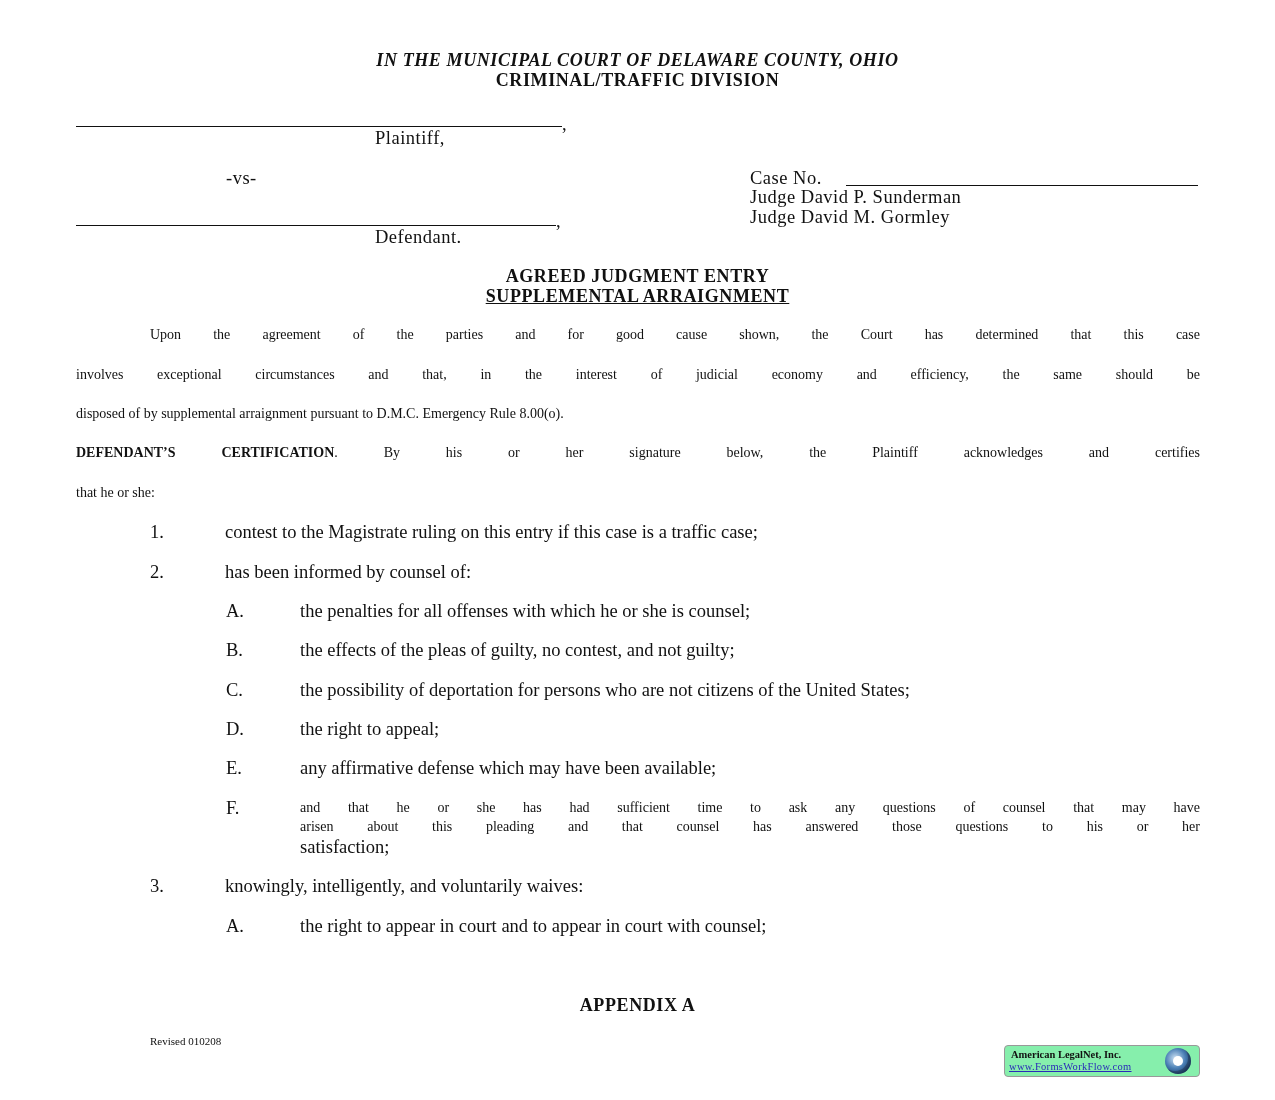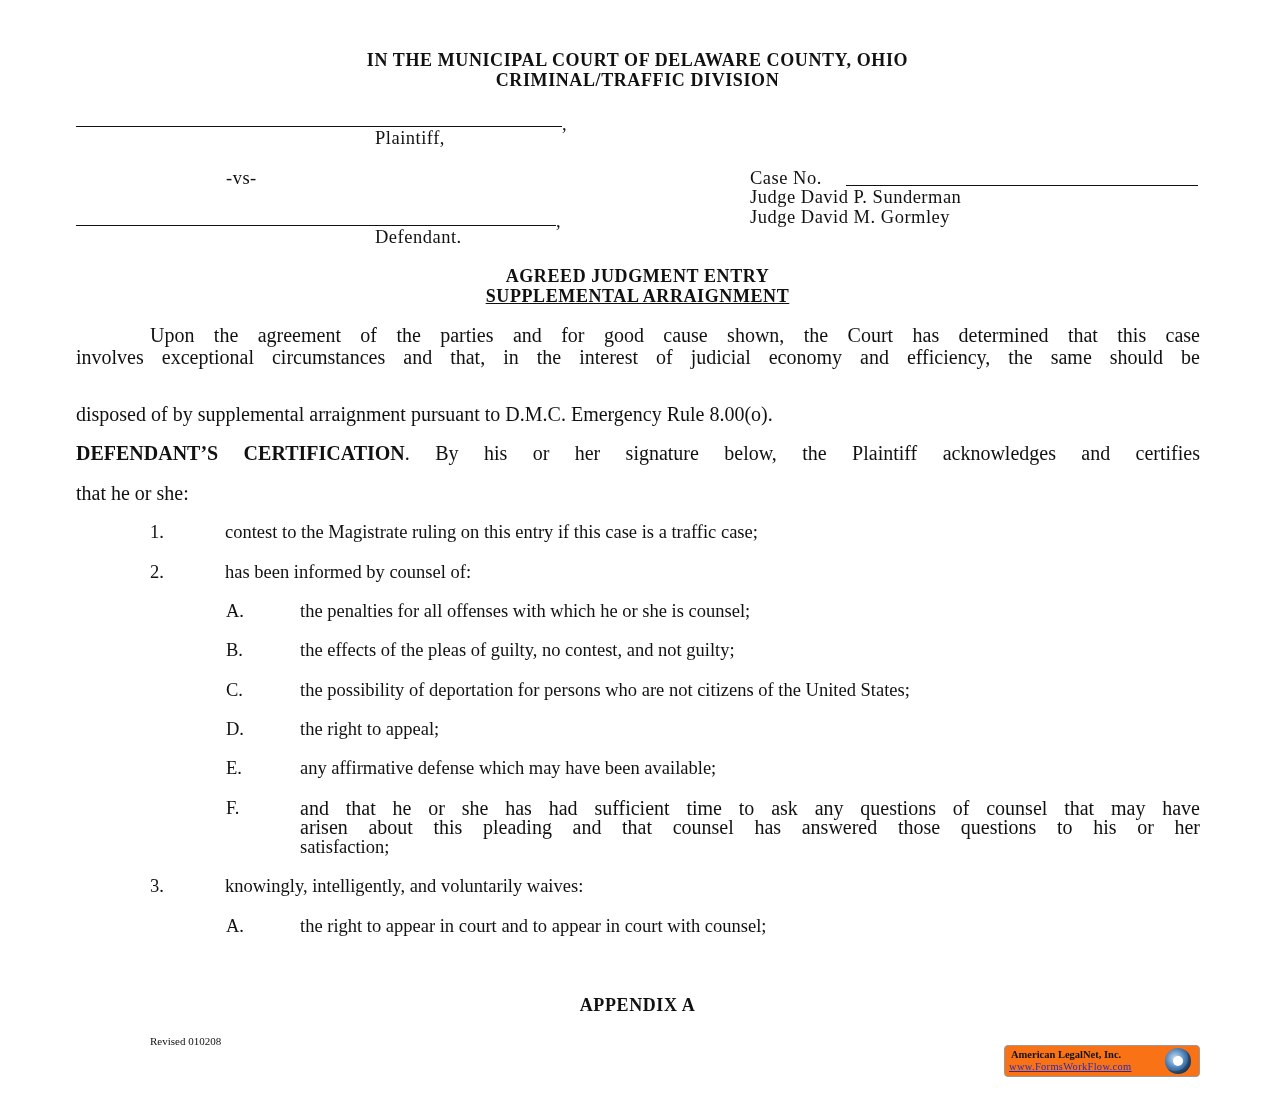--- a/index.html
+++ b/index.html
@@ -6,65 +6,65 @@
     body {
       width: 1275px; height: 1100px; position: relative; overflow: hidden;
       font-family: "Liberation Serif", "DejaVu Serif", serif; color: #111;
     }
     .abs { position: absolute; }
     .center { left: 0; width: 1275px; text-align: center; }
     .hdr { font-weight: bold; font-size: 18px; letter-spacing: 0.6px; line-height: 20px; }
     .txt { font-size: 18.5px; line-height: 20px; white-space: nowrap; }
     .wide { letter-spacing: 0.5px; }
     .line { border-bottom: 1.5px solid #111; height: 0; }
-    .para { left: 76px; width: 1124px; font-size: 20px; line-height: 20px; }
+    .para { left: 76px; width: 1124px; font-size: 14px; line-height: 20px; }
     .justify { text-align: justify; text-align-last: justify; }
     .u { text-decoration: underline; }
     .num { font-size: 18.5px; line-height: 20px; }
     .small { font-size: 11px; }
     .logo-box {
       left: 1004px; top: 1045px; width: 194px; height: 30px;
-      border: 1px solid #999; border-radius: 4px; background: #f97316;
+      border: 1px solid #999; border-radius: 4px; background: #86efac;
     }
     .logo-name { font-size: 10.5px; font-weight: bold; left: 6px; top: 3px; white-space: nowrap; }
     .logo-url { font-size: 10.5px; color: #2a2ab8; text-decoration: underline; left: 4px; top: 15px; white-space: nowrap; letter-spacing: 0.3px; }
     .globe {
       left: 160px; top: 2px; width: 26px; height: 26px; border-radius: 50%;
       background: radial-gradient(circle at 40% 40%, #cfe3f5 0%, #4a7fb5 45%, #1b3a66 80%);
       box-shadow: inset -3px -3px 0 rgba(0,0,0,0.25);
     }
     .globe::after {
       content: ""; position: absolute; left: 8px; top: 8px; width: 10px; height: 10px;
       border-radius: 50%; background: #fff;
     }
   </style>
 </head>
 <body>
 
-<div class="abs center hdr" style="top:50px;">IN THE MUNICIPAL COURT OF DELAWARE COUNTY, OHIO</div>
+<div class="abs center hdr" style="top:50px;font-style:italic;">IN THE MUNICIPAL COURT OF DELAWARE COUNTY, OHIO</div>
 <div class="abs center hdr" style="top:70px;">CRIMINAL/TRAFFIC DIVISION</div>
 
 <div class="abs line" style="left:76px; top:126px; width:486px;"></div>
 <div class="abs txt" style="left:562px; top:114px;">,</div>
 <div class="abs txt wide" style="left:375px; top:128px;">Plaintiff,</div>
 <div class="abs txt wide" style="left:226px; top:168px;">-vs-</div>
 <div class="abs line" style="left:76px; top:225px; width:480px;"></div>
 <div class="abs txt" style="left:556px; top:211px;">,</div>
 <div class="abs txt wide" style="left:375px; top:227px;">Defendant.</div>
 
 <div class="abs txt wide" style="left:750px; top:168px;">Case No.</div>
 <div class="abs line" style="left:846px; top:185px; width:352px;"></div>
 <div class="abs txt wide" style="left:750px; top:187px;text-align:center;">Judge David P. Sunderman</div>
 <div class="abs txt wide" style="left:750px; top:207px;font-family:Liberation Serif, serif;">Judge David M. Gormley</div>
 
 <div class="abs center hdr" style="top:266px;">AGREED JUDGMENT ENTRY</div>
 <div class="abs center hdr" style="top:286px;"><span class="u">SUPPLEMENTAL ARRAIGNMENT</span></div>
 
 <div class="abs para justify" style="top:325px; left:150px; width:1050px;">Upon the agreement of the parties and for good cause shown, the Court has determined that this case</div>
-<div class="abs para justify" style="top:347px;">involves exceptional circumstances and that, in the interest of judicial economy and efficiency, the same should be</div>
+<div class="abs para justify" style="top:365px;">involves exceptional circumstances and that, in the interest of judicial economy and efficiency, the same should be</div>
 <div class="abs para" style="top:404px;">disposed of by supplemental arraignment pursuant to D.M.C. Emergency Rule 8.00(o).</div>
 
 <div class="abs para justify" style="top:443px;"><b>DEFENDANT’S CERTIFICATION</b><span>.  By his or her signature below, the Plaintiff acknowledges and certifies</span></div>
 <div class="abs para" style="top:483px;">that he or she:</div>
 
 <div class="abs num" style="left:150px; top:522px;">1.</div>
 <div class="abs txt" style="left:225px; top:522px;">contest to the Magistrate ruling on this entry if this case is a traffic case;</div>
 
 <div class="abs num" style="left:150px; top:562px;">2.</div>
 <div class="abs txt" style="left:225px; top:562px;">has been informed by counsel of:</div>

